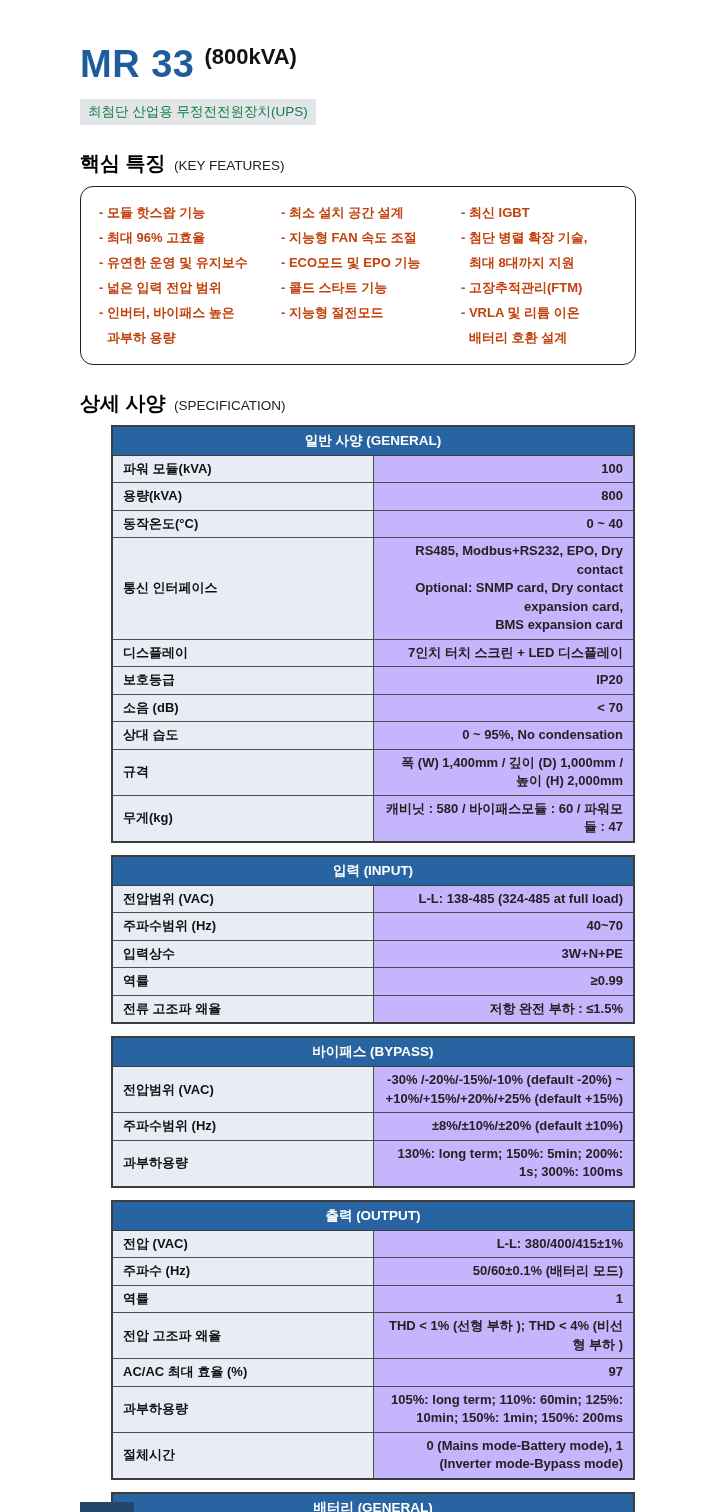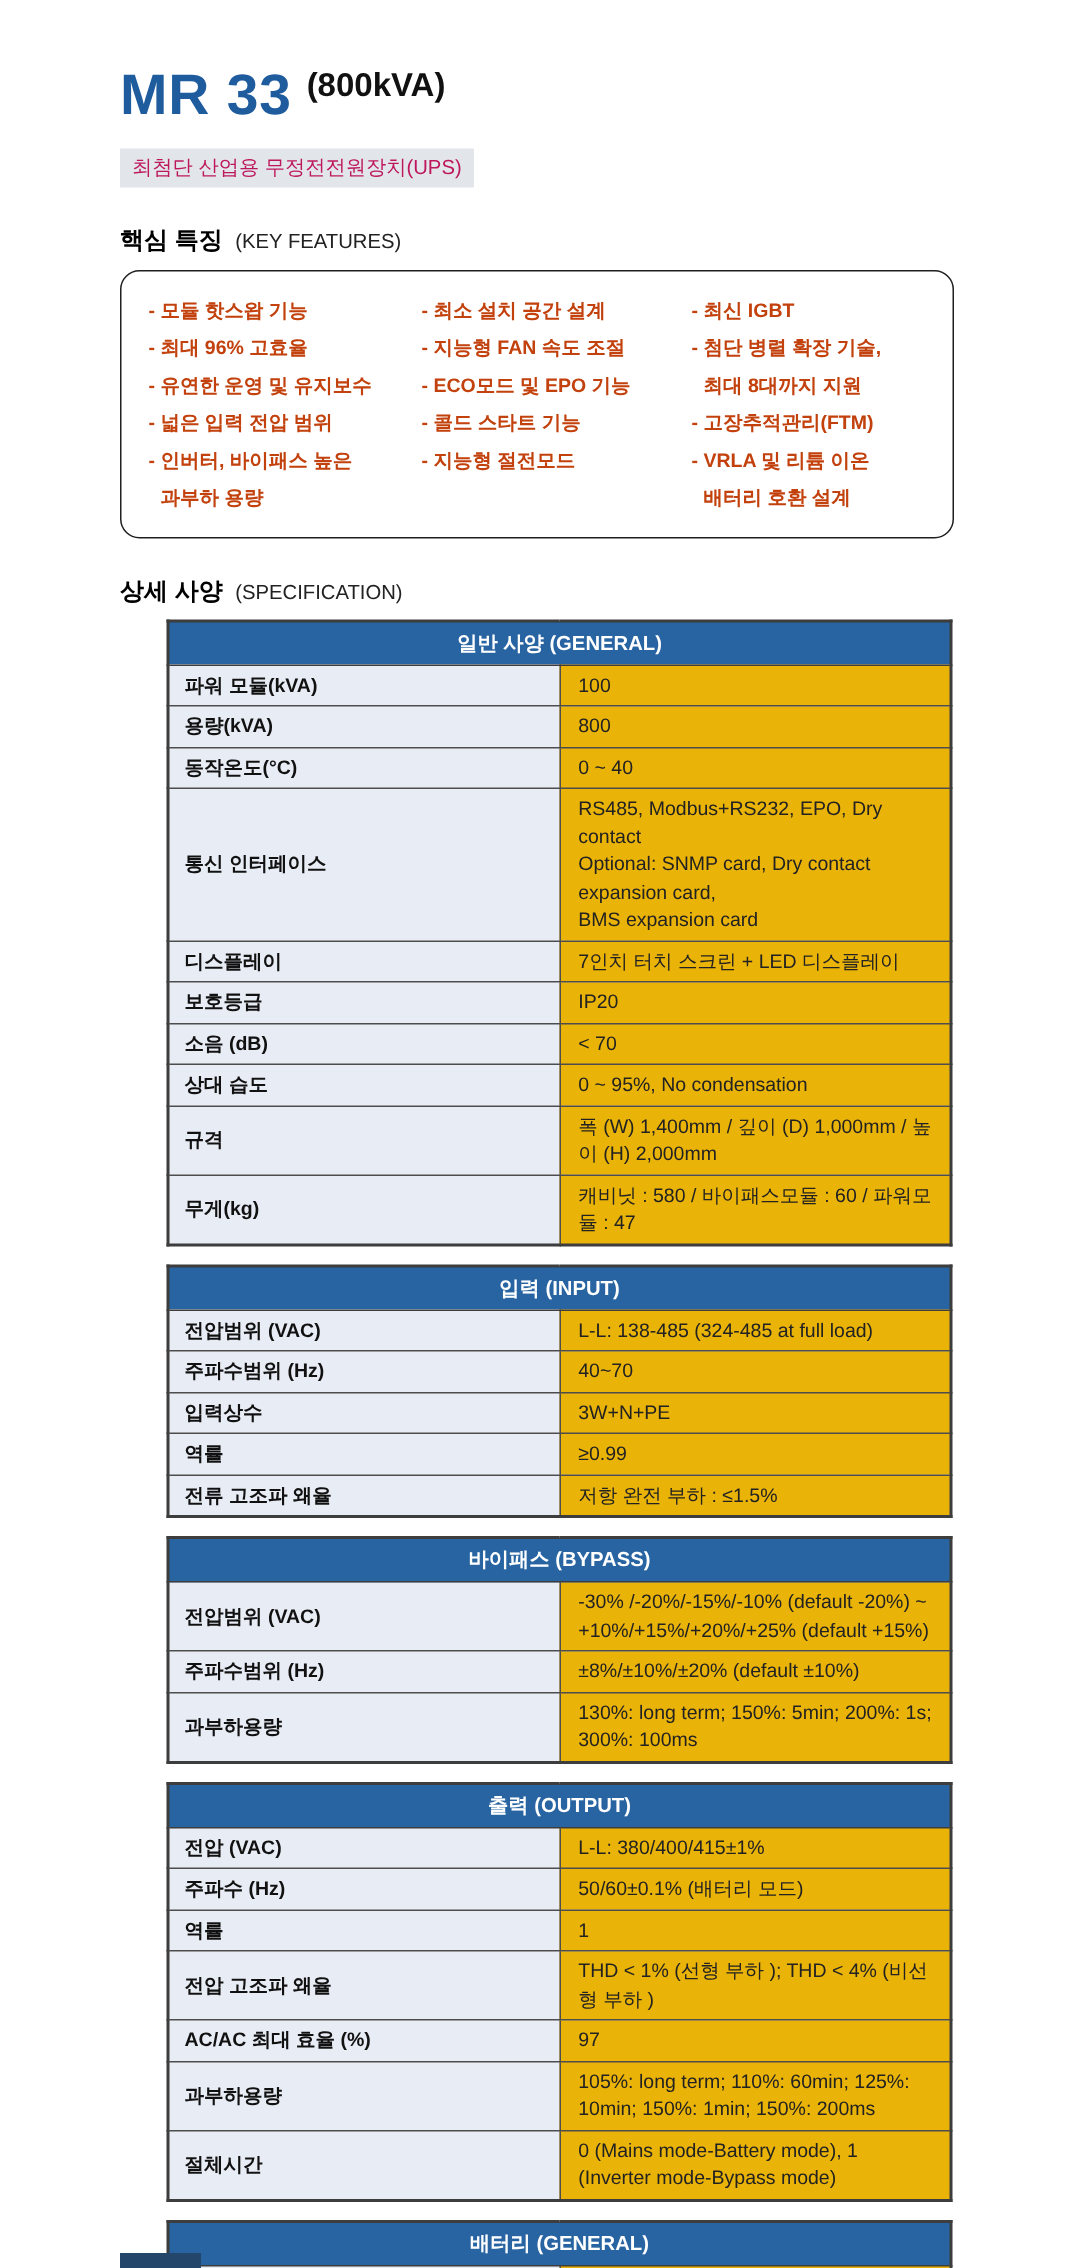--- a/index.html
+++ b/index.html
@@ -12,42 +12,42 @@
     --footer-navy:#24466b;
   }
   *{margin:0;padding:0;box-sizing:border-box;}
   html,body{width:720px;height:1512px;background:#ffffff;overflow:hidden;}
   body{font-family:"Liberation Sans","DejaVu Sans",sans-serif;color:#1a1a1a;position:relative;}
   .page{position:relative;width:720px;height:1512px;padding:44px 80px 0 80px;}
 
   .title-row{display:flex;align-items:flex-start;gap:10px;}
   .title{font-size:38px;font-weight:800;color:var(--accent-blue);letter-spacing:0.5px;line-height:1.1;}
   .title-suffix{font-size:22px;font-weight:700;color:#111;}
-  .subtitle{display:inline-block;margin-top:13px;background:var(--subtitle-bg);color:#be185d;
+  .subtitle{display:inline-block;margin-top:13px;background:var(--subtitle-bg);color:#15803d;
     font-size:13.5px;padding:5px 8px;line-height:1.2;}
 
   .section-heading{margin-top:25px;}
-  .section-heading .kr{font-size:16px;font-weight:800;color:#000;}
+  .section-heading .kr{font-size:20px;font-weight:800;color:#000;}
   .section-heading .en{font-size:13.5px;font-weight:400;color:#222;margin-left:4px;}
 
   .features-box{margin-top:9px;width:556px;border:1.6px solid #1f1f1f;border-radius:13px;
     padding:13px 18px 14px 18px;}
   .features-grid{display:grid;grid-template-columns:182px 180px 1fr;}
   .feature-line{font-size:13px;font-weight:700;line-height:25px;color:#c2410c;white-space:nowrap;}
   .feature-line.cont{padding-left:8px;}
 
   .tables{margin-top:8px;}
   table.spec-table{width:524px;border-collapse:collapse;margin-bottom:12px;
     border:2px solid var(--border-dark);table-layout:fixed;margin-left:31px;}
   table.spec-table th{background:var(--table-header-bg);color:#ffffff;font-size:13.5px;font-weight:700;
     text-align:center;padding:5px 6px;border:1px solid var(--border-dark);height:26px;}
   table.spec-table td{border:1px solid var(--border-cell);font-size:13px;line-height:18.5px;
     padding:4px 10px;vertical-align:middle;}
   table.spec-table td.lbl{background:var(--label-bg);font-weight:700;width:155px;color:#111;}
-  table.spec-table td.val{background:#eab308;font-weight:400;color:#222;white-space:pre-line;padding-left:12px;}
+  table.spec-table td.val{background:#c4b5fd;font-weight:700;color:#222;white-space:pre-line;padding-left:12px;text-align:right;}
 
   .footer-mark{position:absolute;left:80px;bottom:0;width:54px;height:10px;background:var(--footer-navy);}
 </style>
 </head>
 <body>
 
 <div class="page">
 
   <div class="title-row">
     <span class="title">MR 33</span>

